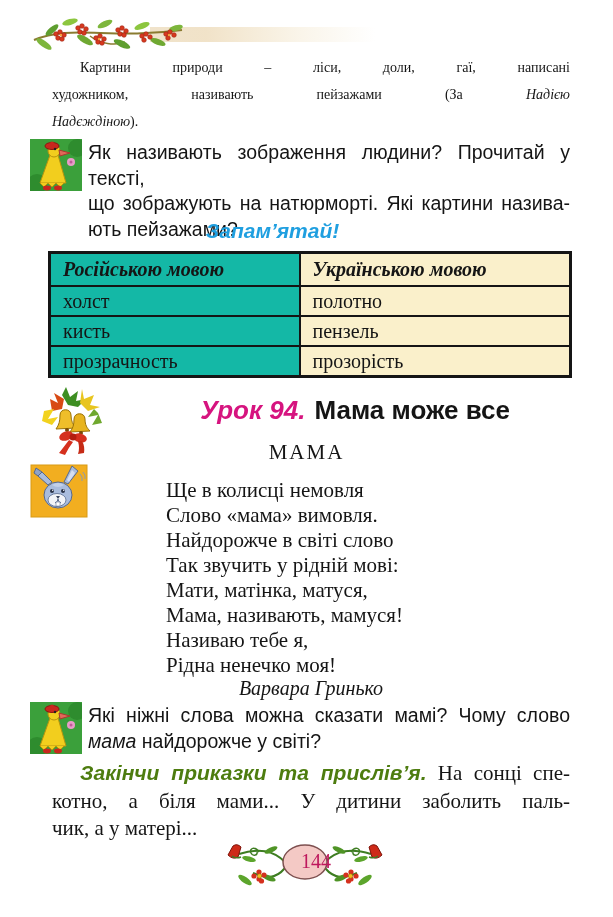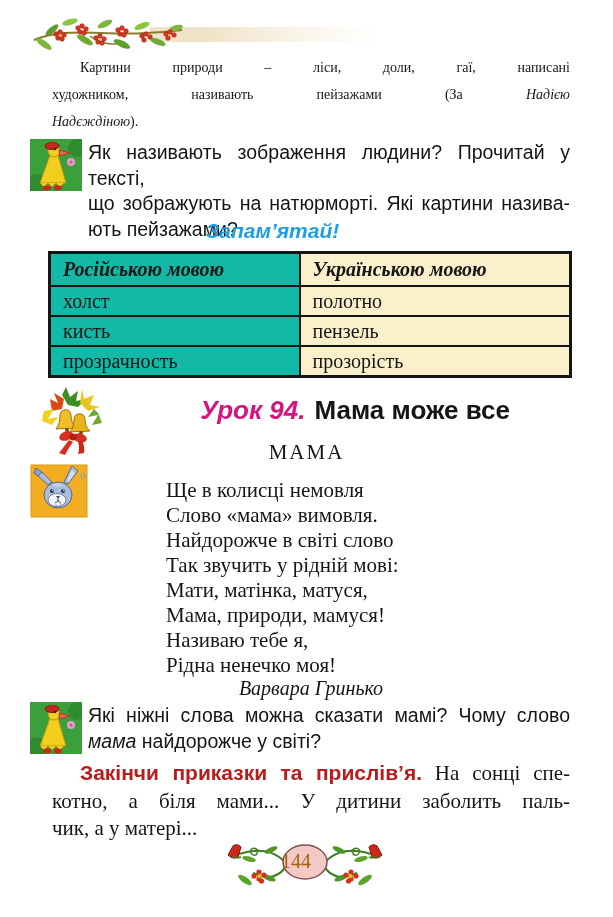--- a/index.html
+++ b/index.html
@@ -8,22 +8,22 @@
   .abs{position:absolute;}
 
   
   .serif-block{font-size:14px;line-height:27px;}
   .sans-block{font-family:"Liberation Sans","DejaVu Sans",sans-serif;font-size:19.5px;line-height:25.5px;}
   .rich .rl{text-align:justify;text-align-last:justify;}
   .rich .rl:last-child{text-align:left;text-align-last:left;}
   .plain .rl{text-align:left;}
   .indent-first .rl:first-child{text-indent:28px;}
   .i{font-style:italic;}
-  .head{color:#b91c1c;font-family:"Liberation Sans","DejaVu Sans",sans-serif;
-        font-weight:bold;}
+  .head{color:#4d7c0f;font-family:"Liberation Sans","DejaVu Sans",sans-serif;
+        font-weight:bold;font-style:italic;}
 
   #intro{left:52px;top:54px;width:518px;}
   #q1-text{left:88px;top:140px;width:482px;}
   #remember{left:0;top:219px;width:545px;text-align:center;color:#1f9fe0;
             font-family:"Liberation Sans","DejaVu Sans",sans-serif;
             font-style:italic;font-weight:bold;font-size:21px;}
 
   
   #table-wrap{left:48px;top:251px;width:524px;}
   #table-wrap table{width:100%;border-collapse:collapse;border:3px solid #151515;font-size:20px;}
@@ -39,21 +39,21 @@
           font-weight:bold;font-size:26px;}
   #lesson .label{color:#d6147f;font-style:italic;margin-right:9px;}
   #poem-title{left:0;top:440px;width:613px;text-align:center;font-size:21px;letter-spacing:2px;}
   #poem{left:166px;top:478px;width:330px;font-size:21px;line-height:25px;}
   #author{left:166px;top:677px;width:290px;text-align:center;font-style:italic;font-size:20px;}
 
   #q2-text{left:88px;top:703px;width:482px;}
   #task{left:52px;top:759px;width:518px;font-size:21px;line-height:27.5px;}
 
   
-  #page-num{left:281px;top:850px;width:50px;text-align:left;font-size:20px;color:#a16207;}
+  #page-num{left:281px;top:850px;width:50px;text-align:right;font-size:20px;color:#be185d;}
 
   
   #top-strip{left:150px;top:27px;width:225px;height:15px;
      background:linear-gradient(to right,rgba(228,204,160,.55),rgba(236,217,182,.75) 25%,rgba(243,231,205,.45) 65%,rgba(248,242,226,0));}
   .marker{width:52px;height:52px;}
 </style>
 </head>
 <body>
 
 <div id="page">
@@ -205,21 +205,21 @@
     <path d="M28 35 q0 3 -3 4 M28 35 q0 3 3 4" stroke="#56688c" fill="none"></path>
     <rect x="26" y="38" width="4" height="4" fill="#fff" stroke="#56688c" stroke-width="0.5"></rect>
     <path d="M50 10 q3 3 2 7 M53 8 q3 3 2 7" stroke="#8898b8" fill="none"></path>
   </svg>
   <div id="poem" class="abs plain">
       <div class="rl"><span>Ще в колисці немовля</span></div>
       <div class="rl"><span>Слово «мама» вимовля.</span></div>
       <div class="rl"><span>Найдорожче в світі слово</span></div>
       <div class="rl"><span>Так звучить у рідній мові:</span></div>
       <div class="rl"><span>Мати, матінка, матуся,</span></div>
-      <div class="rl"><span>Мама, природи, мамуся!</span></div>
+      <div class="rl"><span>Мама, називають, мамуся!</span></div>
       <div class="rl"><span>Називаю тебе я,</span></div>
       <div class="rl"><span>Рідна ненечко моя!</span></div>
     </div>
   <div id="author" class="abs">Варвара Гринько</div>
 
   <svg class="abs marker" style="left:30px;top:702px" viewBox="0 0 52 52">
     <rect width="52" height="52" fill="#3ba03b"></rect>
     <circle cx="7" cy="45" r="10" fill="#2e8c2e"></circle>
       <circle cx="47" cy="9" r="9" fill="#2e8c2e"></circle>
     <path d="M20 16 L10 44 L36 44 L28 16 Z" fill="#f2ce1e" stroke="#b8940e"></path>

